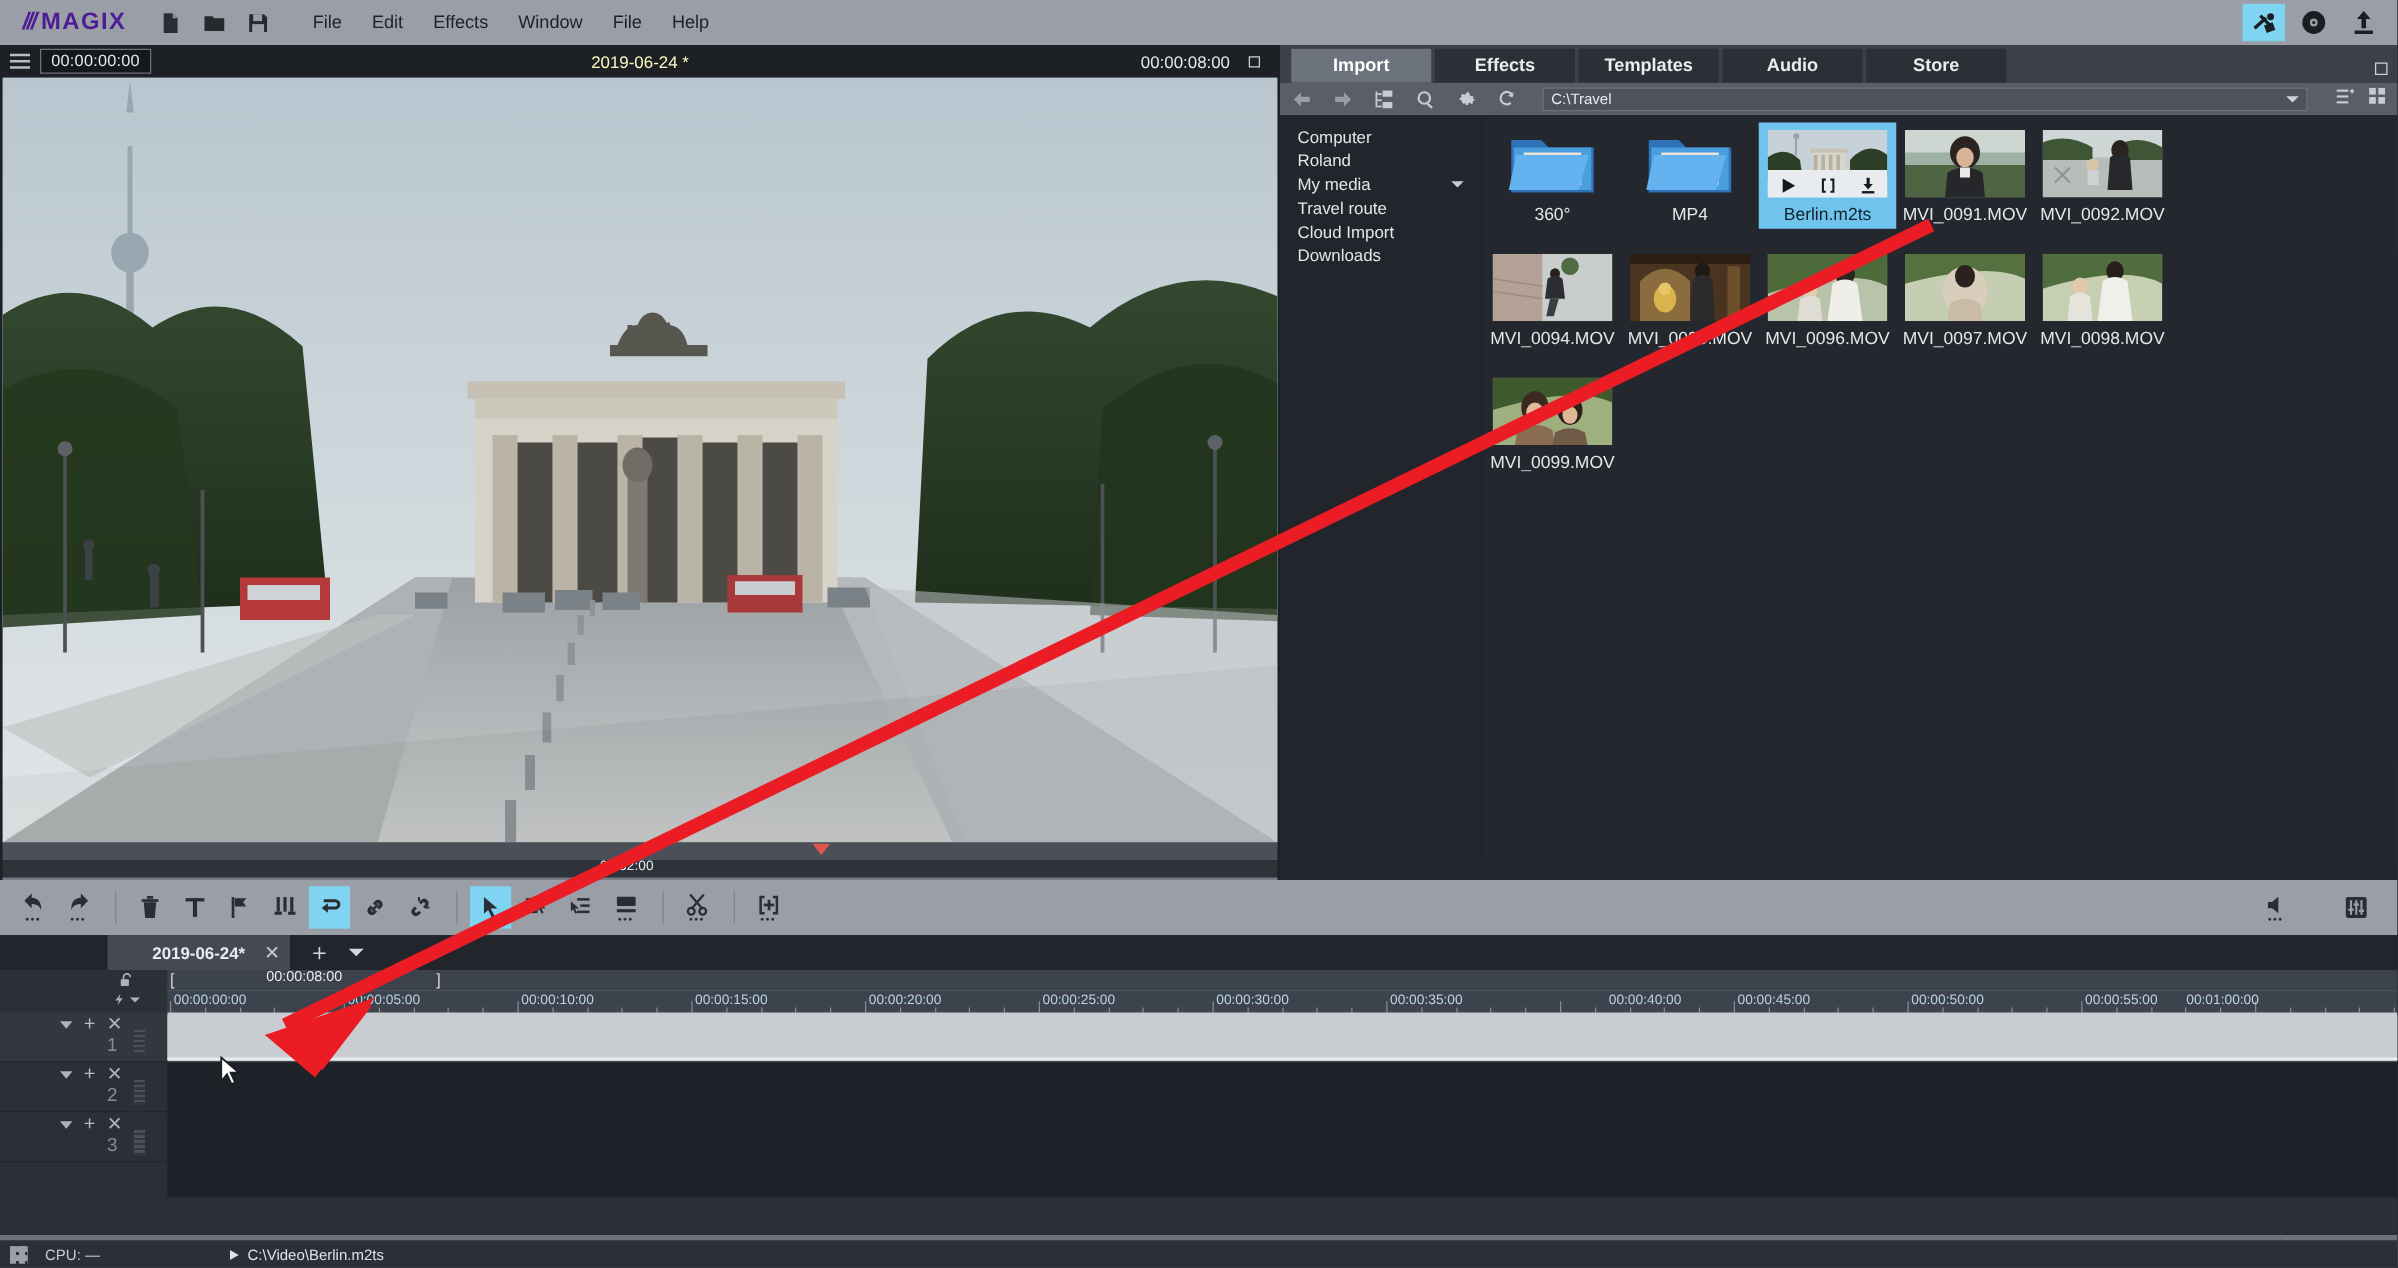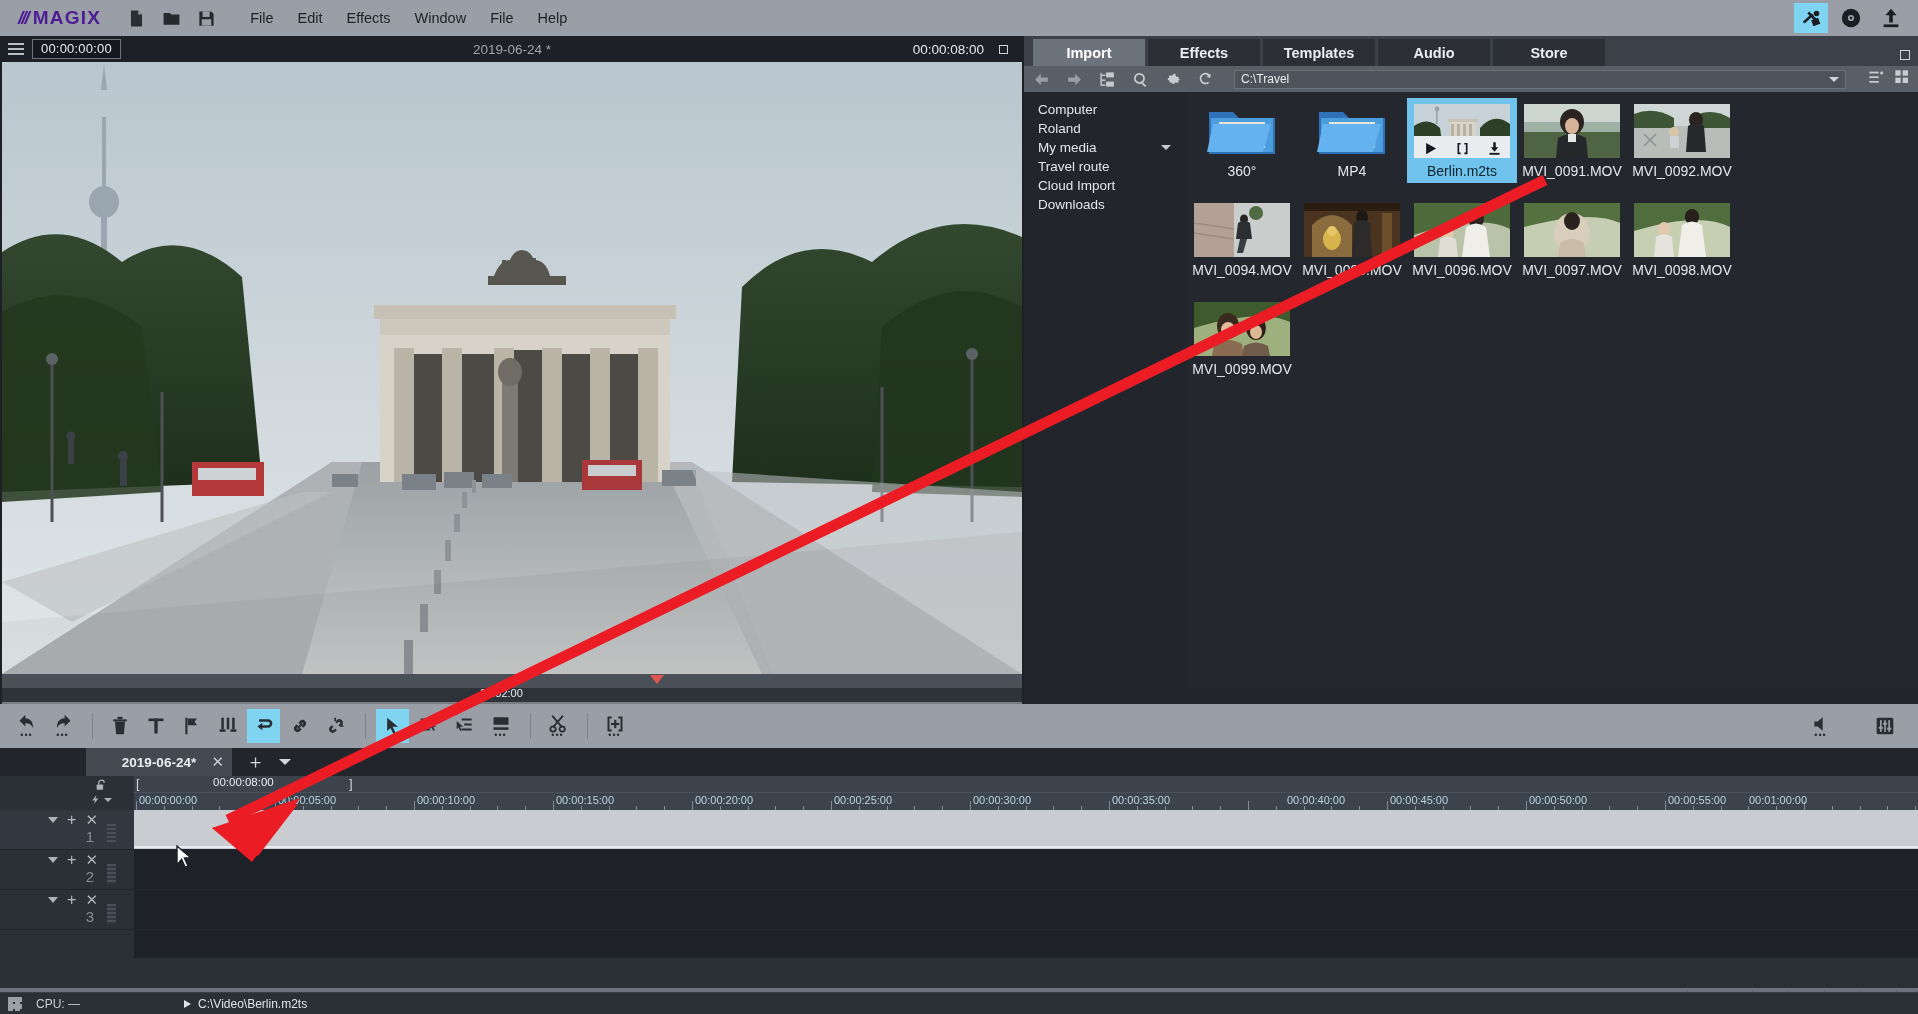--- a/index.html
+++ b/index.html
@@ -31,21 +31,21 @@
 
   
   .preview { position:absolute; left:0; top:36px; width:1024px; height:668px; background:#1d2025; }
   .pv-head { height:26px; background:#1d2025; display:flex; align-items:center; position:relative; }
   .pv-burger { width:26px; display:flex; flex-direction:column; gap:3px; padding-left:8px; }
   .pv-burger i { display:block; width:16px; height:2px; background:#b9bdc4; }
   .tc-box {
     margin-left:6px; border:1px solid #6f747c; background:#15181c; color:#e6e9ee;
     font-size:13px; padding:1px 8px 2px; letter-spacing:.2px; font-family:"Liberation Sans", sans-serif;
   }
-  .pv-title { position:absolute; left:0; right:0; text-align:center; font-size:13.5px; color:#a3a3a3; }
+  .pv-title { position:absolute; left:0; right:0; text-align:center; font-size:13.5px; color:#fef9c3; }
   .tc-right { position:absolute; right:40px; font-size:13.5px; color:#e4e7ec; }
   .pv-sq { position:absolute; right:16px; width:9px; height:9px; border:1.5px solid #cfd3d9; }
 
   .pv-video { position:relative; left:2px; top:0; width:1020px; height:612px; overflow:hidden; background:#8d9aa3; }
   .pv-scrub { position:relative; left:2px; width:1020px; height:14px; background:#2e3239; }
   .pv-scrub .lbl { position:absolute; top:-1px; font-size:11px; color:#e7eaee; }
   .pv-head2 { position:relative; left:2px; width:1020px; height:14px; background:#4b5058; }
   .pv-marker { position:absolute; width:0;height:0; border-left:7px solid transparent; border-right:7px solid transparent; border-top:9px solid #e0564e; }
   .pv-trans { position:relative; left:2px; width:1020px; height:34px; background:#787d85; display:flex; align-items:center; }
   .tbtn { width:40px; height:34px; display:flex; align-items:center; justify-content:center; color:#2c3036; }

